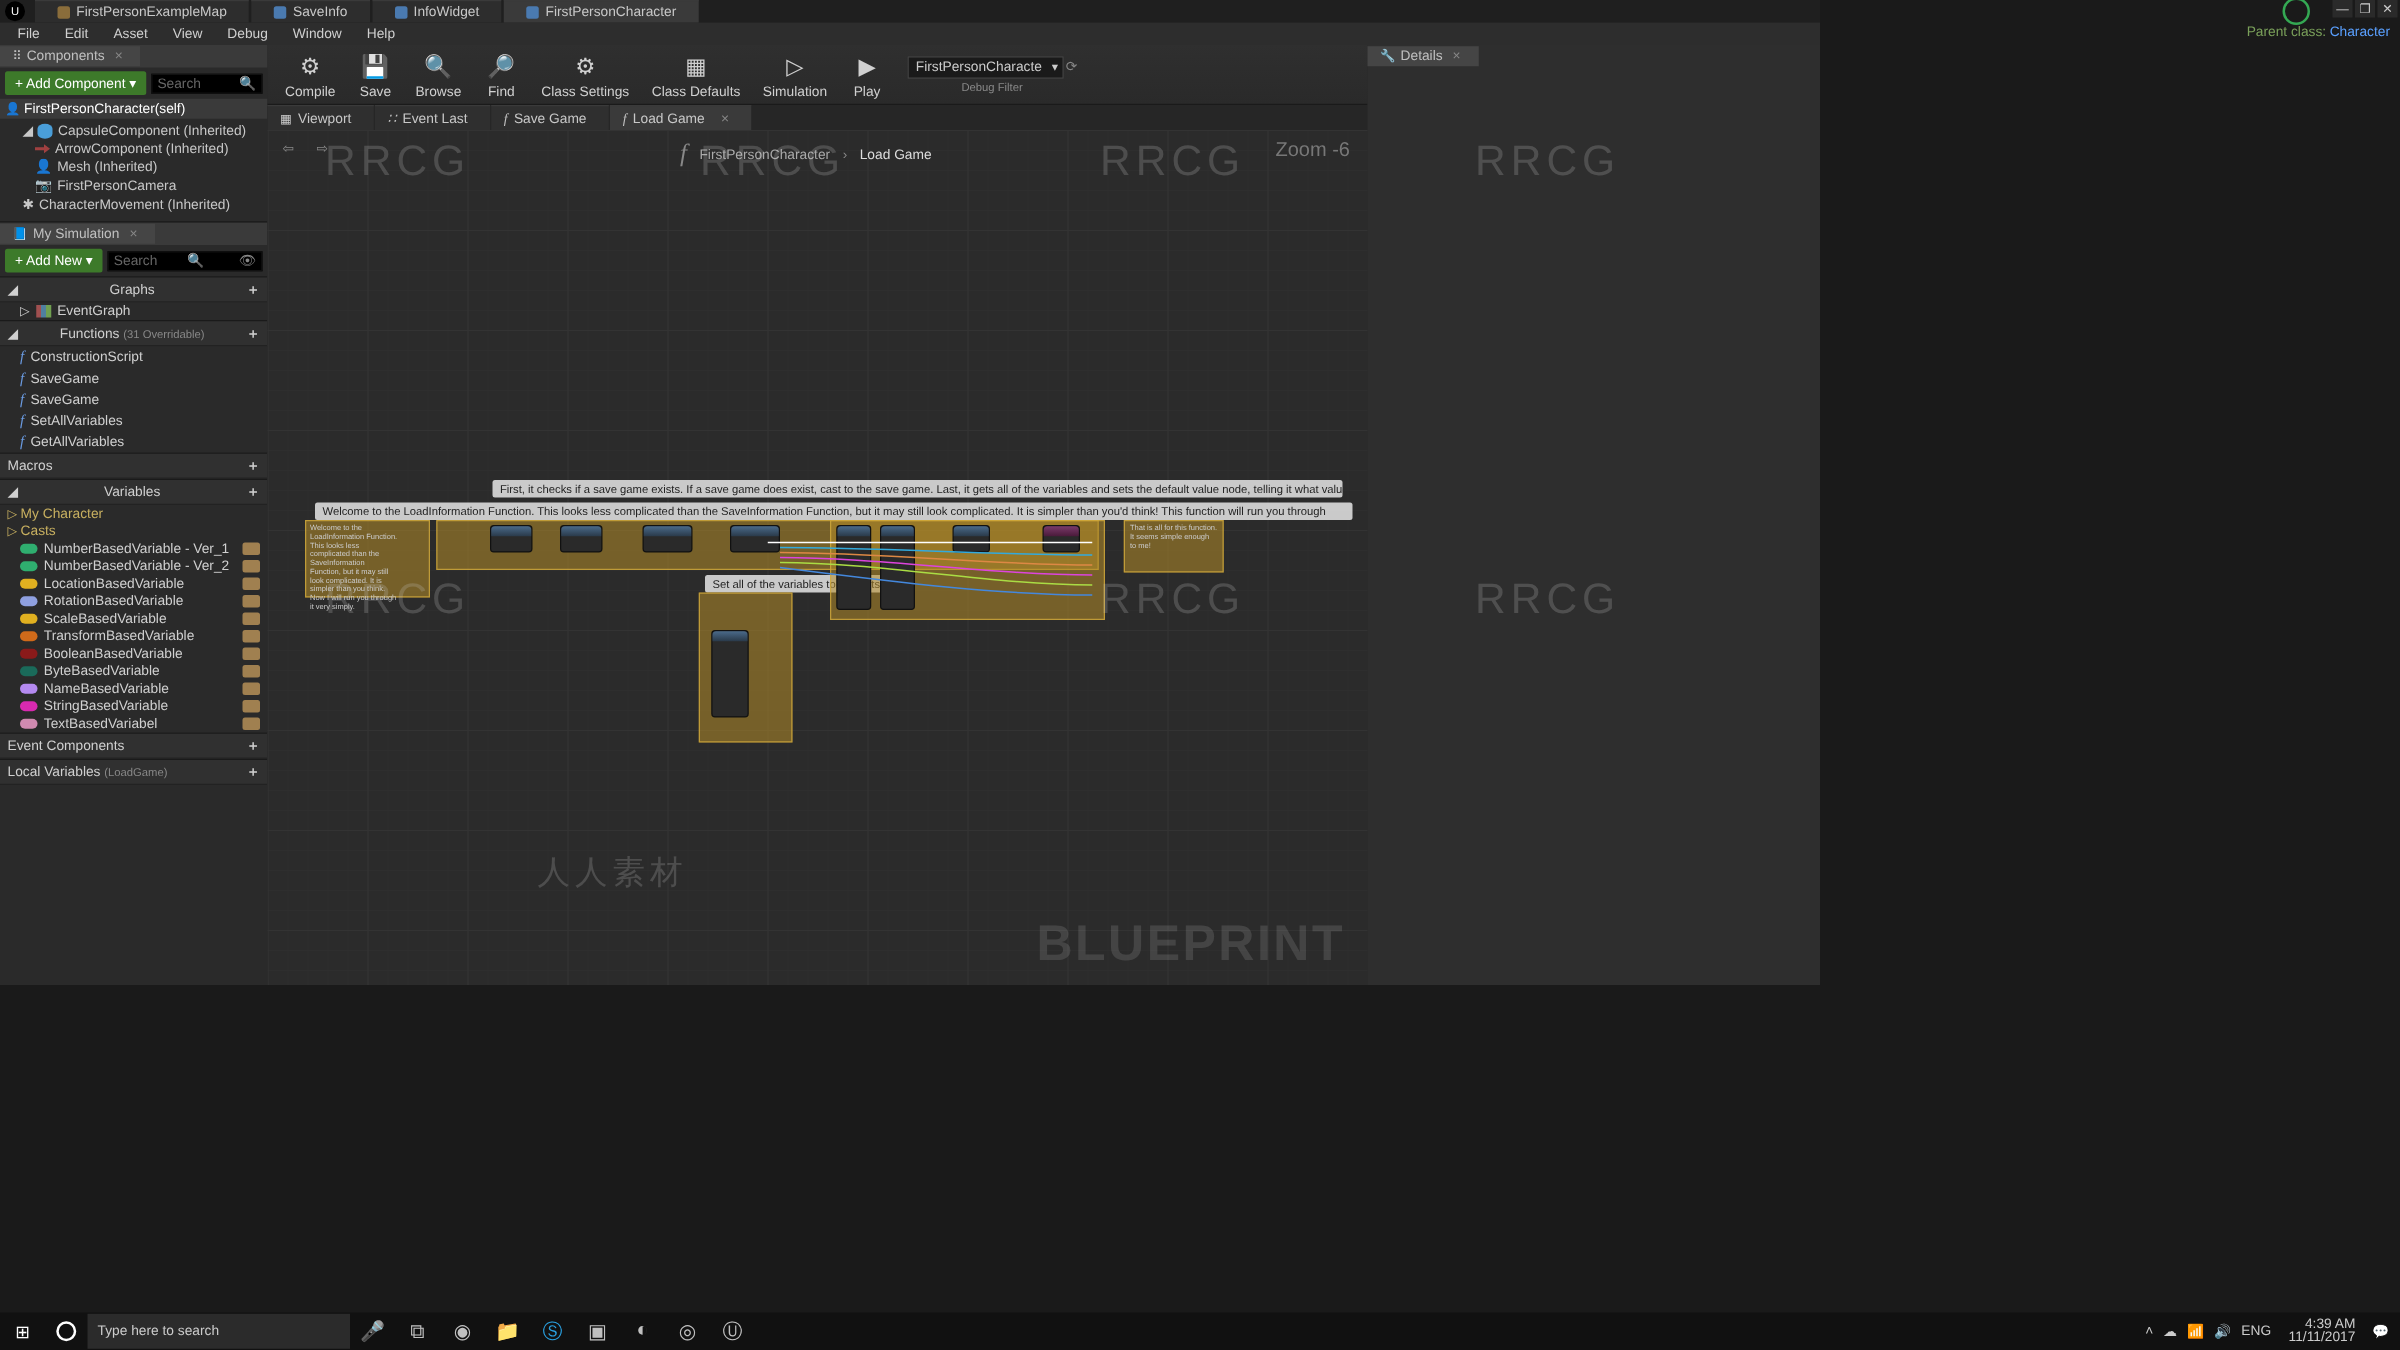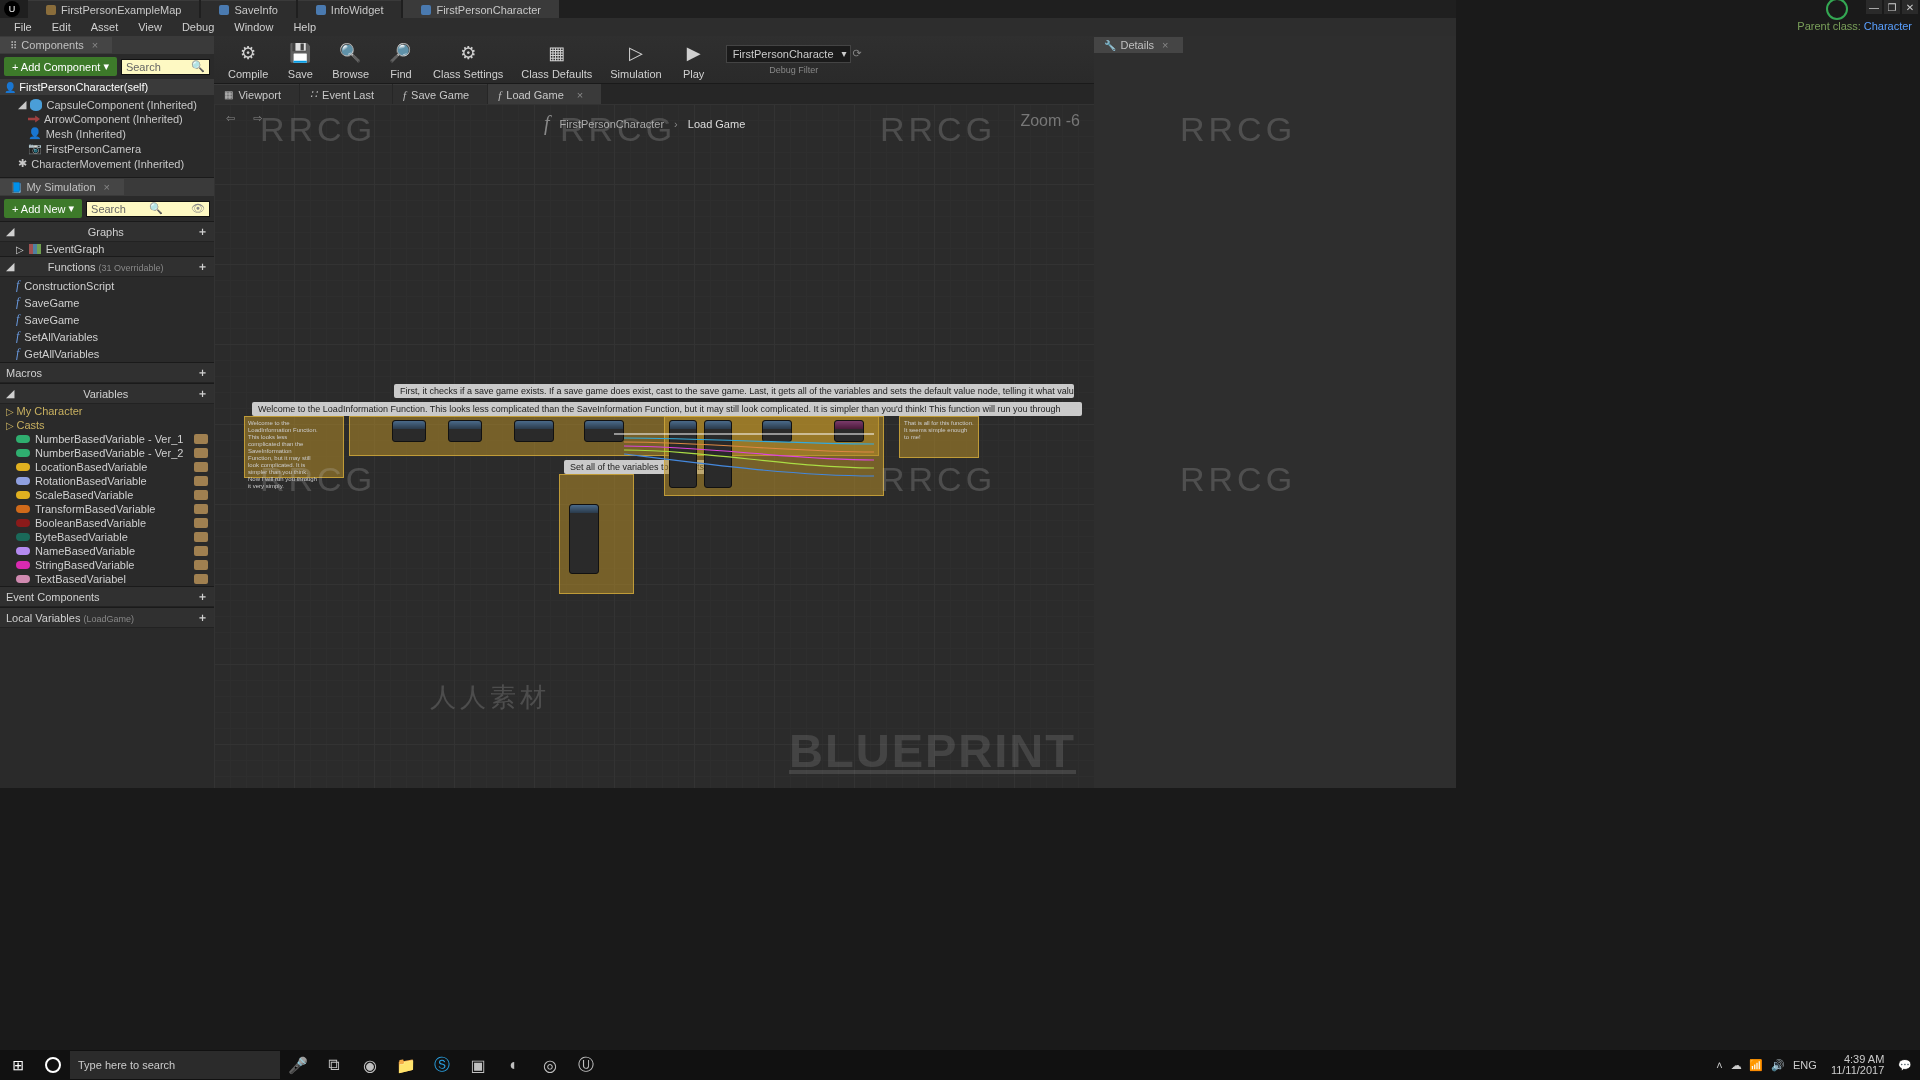--- a/index.html
+++ b/index.html
@@ -30,21 +30,21 @@
 .left-col { width:214px; background:#2a2a2a; display:flex; flex-direction:column; }
 .center-col { flex:1; display:flex; flex-direction:column; background:#2e2e2e; }
 .right-col { width:362px; background:#2e2e2e; }
 
 
 .panel-tab { height:18px; background:#3a3a3a; display:flex; align-items:center; }
 .panel-tab .tab { padding:2px 10px; background:#454545; display:flex; align-items:center; gap:4px; font-size:10px; }
 .panel-tab .x { padding:0 4px; color:#888; }
 .btn-green { background:#3d7a2a; color:#fff; padding:3px 8px; border-radius:2px; display:inline-flex; align-items:center; gap:3px; font-size:11px; }
 .comp-row { display:flex; align-items:center; gap:4px; padding:3px 4px; }
-.search-box { flex:1; background:#fef9c3; border:1px solid #111; height:16px; padding:0 4px; color:#888; display:flex; align-items:center; justify-content:space-between; }
+.search-box { flex:1; background:#000000; border:1px solid #111; height:16px; padding:0 4px; color:#888; display:flex; align-items:center; justify-content:space-between; }
 
 .tree { padding:2px 0; font-size:10px; }
 .tree-row { display:flex; align-items:center; gap:4px; padding:1px 4px; color:#c8c8c8; }
 .tree-row .ind1 { width:10px; } .tree-row .ind2 { width:20px; }
 .tree-icon { width:12px; height:12px; display:inline-block; }
 .tree-icon.capsule { background:#4a9ed8; border-radius:6px/4px; }
 .tree-icon.arrow { background:linear-gradient(45deg,#a04040,#a04040); clip-path:polygon(0 40%,60% 40%,60% 20%,100% 50%,60% 80%,60% 60%,0 60%); }
 .selected-row { background:#3a3a3a; color:#fff; padding:2px 4px; font-size:10px; }
 
 
@@ -81,21 +81,21 @@
   linear-gradient(90deg,#333 1px,transparent 1px),
   linear-gradient(#2e2e2e 1px,transparent 1px),
   linear-gradient(90deg,#2e2e2e 1px,transparent 1px);
   background-size:80px 80px,80px 80px,16px 16px,16px 16px;
 }
 .nav-arrows { position:absolute; left:12px; top:8px; display:flex; gap:18px; color:#888; font-size:18px; }
 .breadcrumb { position:absolute; left:330px; top:8px; display:flex; align-items:center; gap:10px; font-size:16px; color:#aaa; }
 .breadcrumb .fx { font-style:italic; font-family:serif; color:#888; font-size:20px; }
 .breadcrumb .sep { color:#888; }
 .zoom { position:absolute; right:14px; top:8px; color:#777; font-size:16px; }
-.blueprint-wm { position:absolute; right:18px; bottom:10px; font-size:47px; font-weight:800; color:rgba(255,255,255,0.12); letter-spacing:2px;text-decoration:underline; }
+.blueprint-wm { position:absolute; right:18px; bottom:10px; font-size:40px; font-weight:800; color:rgba(255,255,255,0.12); letter-spacing:2px; }
 
 
 .comment-bar { position:absolute; background:rgba(230,230,230,0.85); color:#222; font-size:9px; padding:2px 6px; border-radius:2px; white-space:nowrap; overflow:hidden; }
 .yellow-box { position:absolute; background:rgba(180,140,40,0.55); border:1px solid rgba(210,170,60,0.8); }
 .node { position:absolute; background:#2a2a2a; border:1px solid #111; border-radius:3px; }
 .node .nh { height:8px; background:linear-gradient(#4a6a8a,#2a3a4a); border-radius:3px 3px 0 0; }
 .mini-text { position:absolute; font-size:6px; color:#ccc; line-height:7px; width:70px; }
 .wire { position:absolute; pointer-events:none; }
 
 

